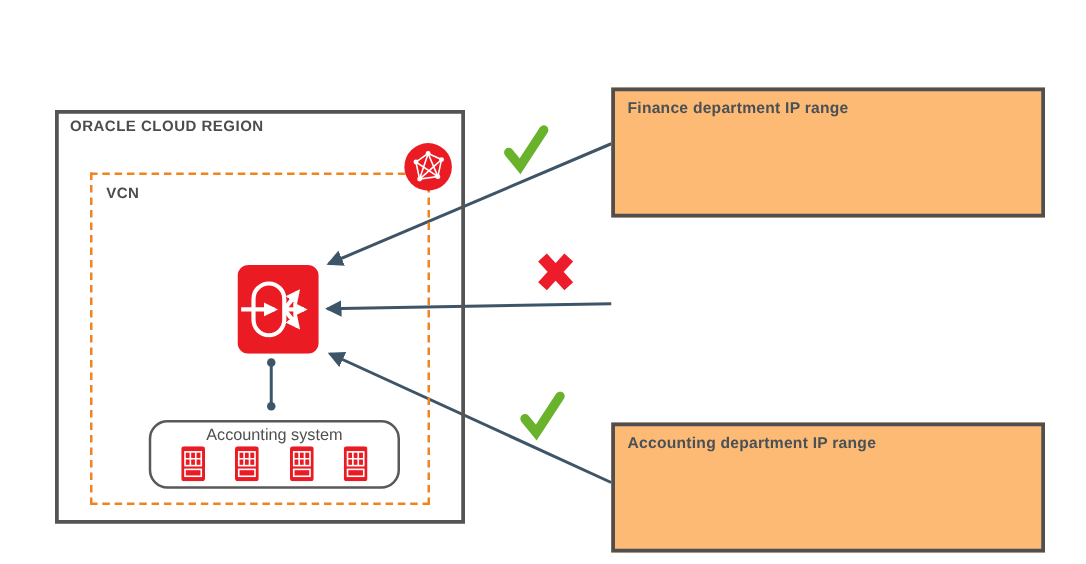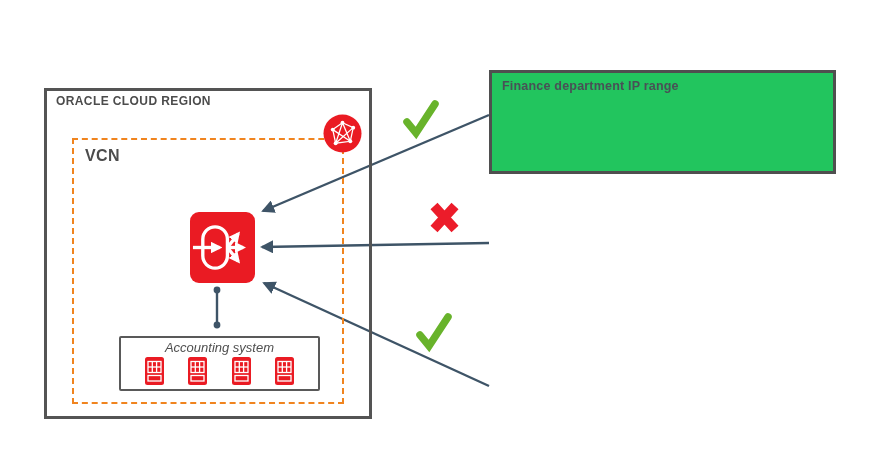--- a/index.html
+++ b/index.html
@@ -15,39 +15,39 @@
   .region-label{
     position:absolute;left:9px;top:3px;
     font-size:12px;font-weight:bold;color:#4c4c4c;letter-spacing:.4px;
   }
   .vcn-box{
     position:absolute;left:72px;top:138px;width:268px;height:262px;
     border:2px dashed #f0841f;
   }
   .vcn-label{
     position:absolute;left:11px;top:7px;
-    font-size:16px;font-weight:bold;color:#4c4c4c;letter-spacing:.4px;
+    font-size:12px;font-weight:bold;color:#4c4c4c;letter-spacing:.4px;
   }
   .vcn-badge{position:absolute;left:323px;top:114px;width:39px;height:39px;}
   .lb-icon{position:absolute;left:190px;top:212px;width:65px;height:71px;}
   .acc-box{
     position:absolute;left:119px;top:336px;width:197px;height:51px;
-    border:2px solid #595959;border-radius:2px;background:#ffffff;font-style:italic;
+    border:2px solid #595959;border-radius:15px;background:#ffffff;
   }
   .acc-label{
     text-align:center;margin-top:2px;font-size:13px;color:#4f4f4f;
   }
   .server-row{
     display:flex;justify-content:space-evenly;align-items:center;margin-top:2px;
   }
   .server-row svg{display:block;}
   
   .ip-box{
     position:absolute;width:321px;height:86px;
-    border:3px solid #4f4f4f;background:#22c55e;
+    border:3px solid #4f4f4f;background:#fdba74;
     padding:6px 10px;box-sizing:content-box;
   }
   .ip-box .ip-label{
     font-size:12.5px;font-weight:bold;color:#495056;letter-spacing:.2px;
   }
   .box-finance{left:489px;top:70px;}
   .box-itdev{left:489px;top:201px;}
   .box-accounting{left:489px;top:338px;}
   
   .mark{position:absolute;}
@@ -178,14 +178,17 @@
   </div>
   <div class="mark mark-check-accounting">
     <svg width="36" height="40" viewBox="0 0 36 40">
       <path d="M4,22 L13,33 L32,4" fill="none" stroke="#68b32b" stroke-width="7.5" stroke-linecap="round" stroke-linejoin="miter"></path>
     </svg>
   </div>
 
   <div class="ip-box box-finance">
     <div class="ip-label">Finance department IP range</div>
   </div>
+  <div class="ip-box box-accounting">
+    <div class="ip-label">Accounting department IP range</div>
+  </div>
 
 </div>
 
 </body></html>

